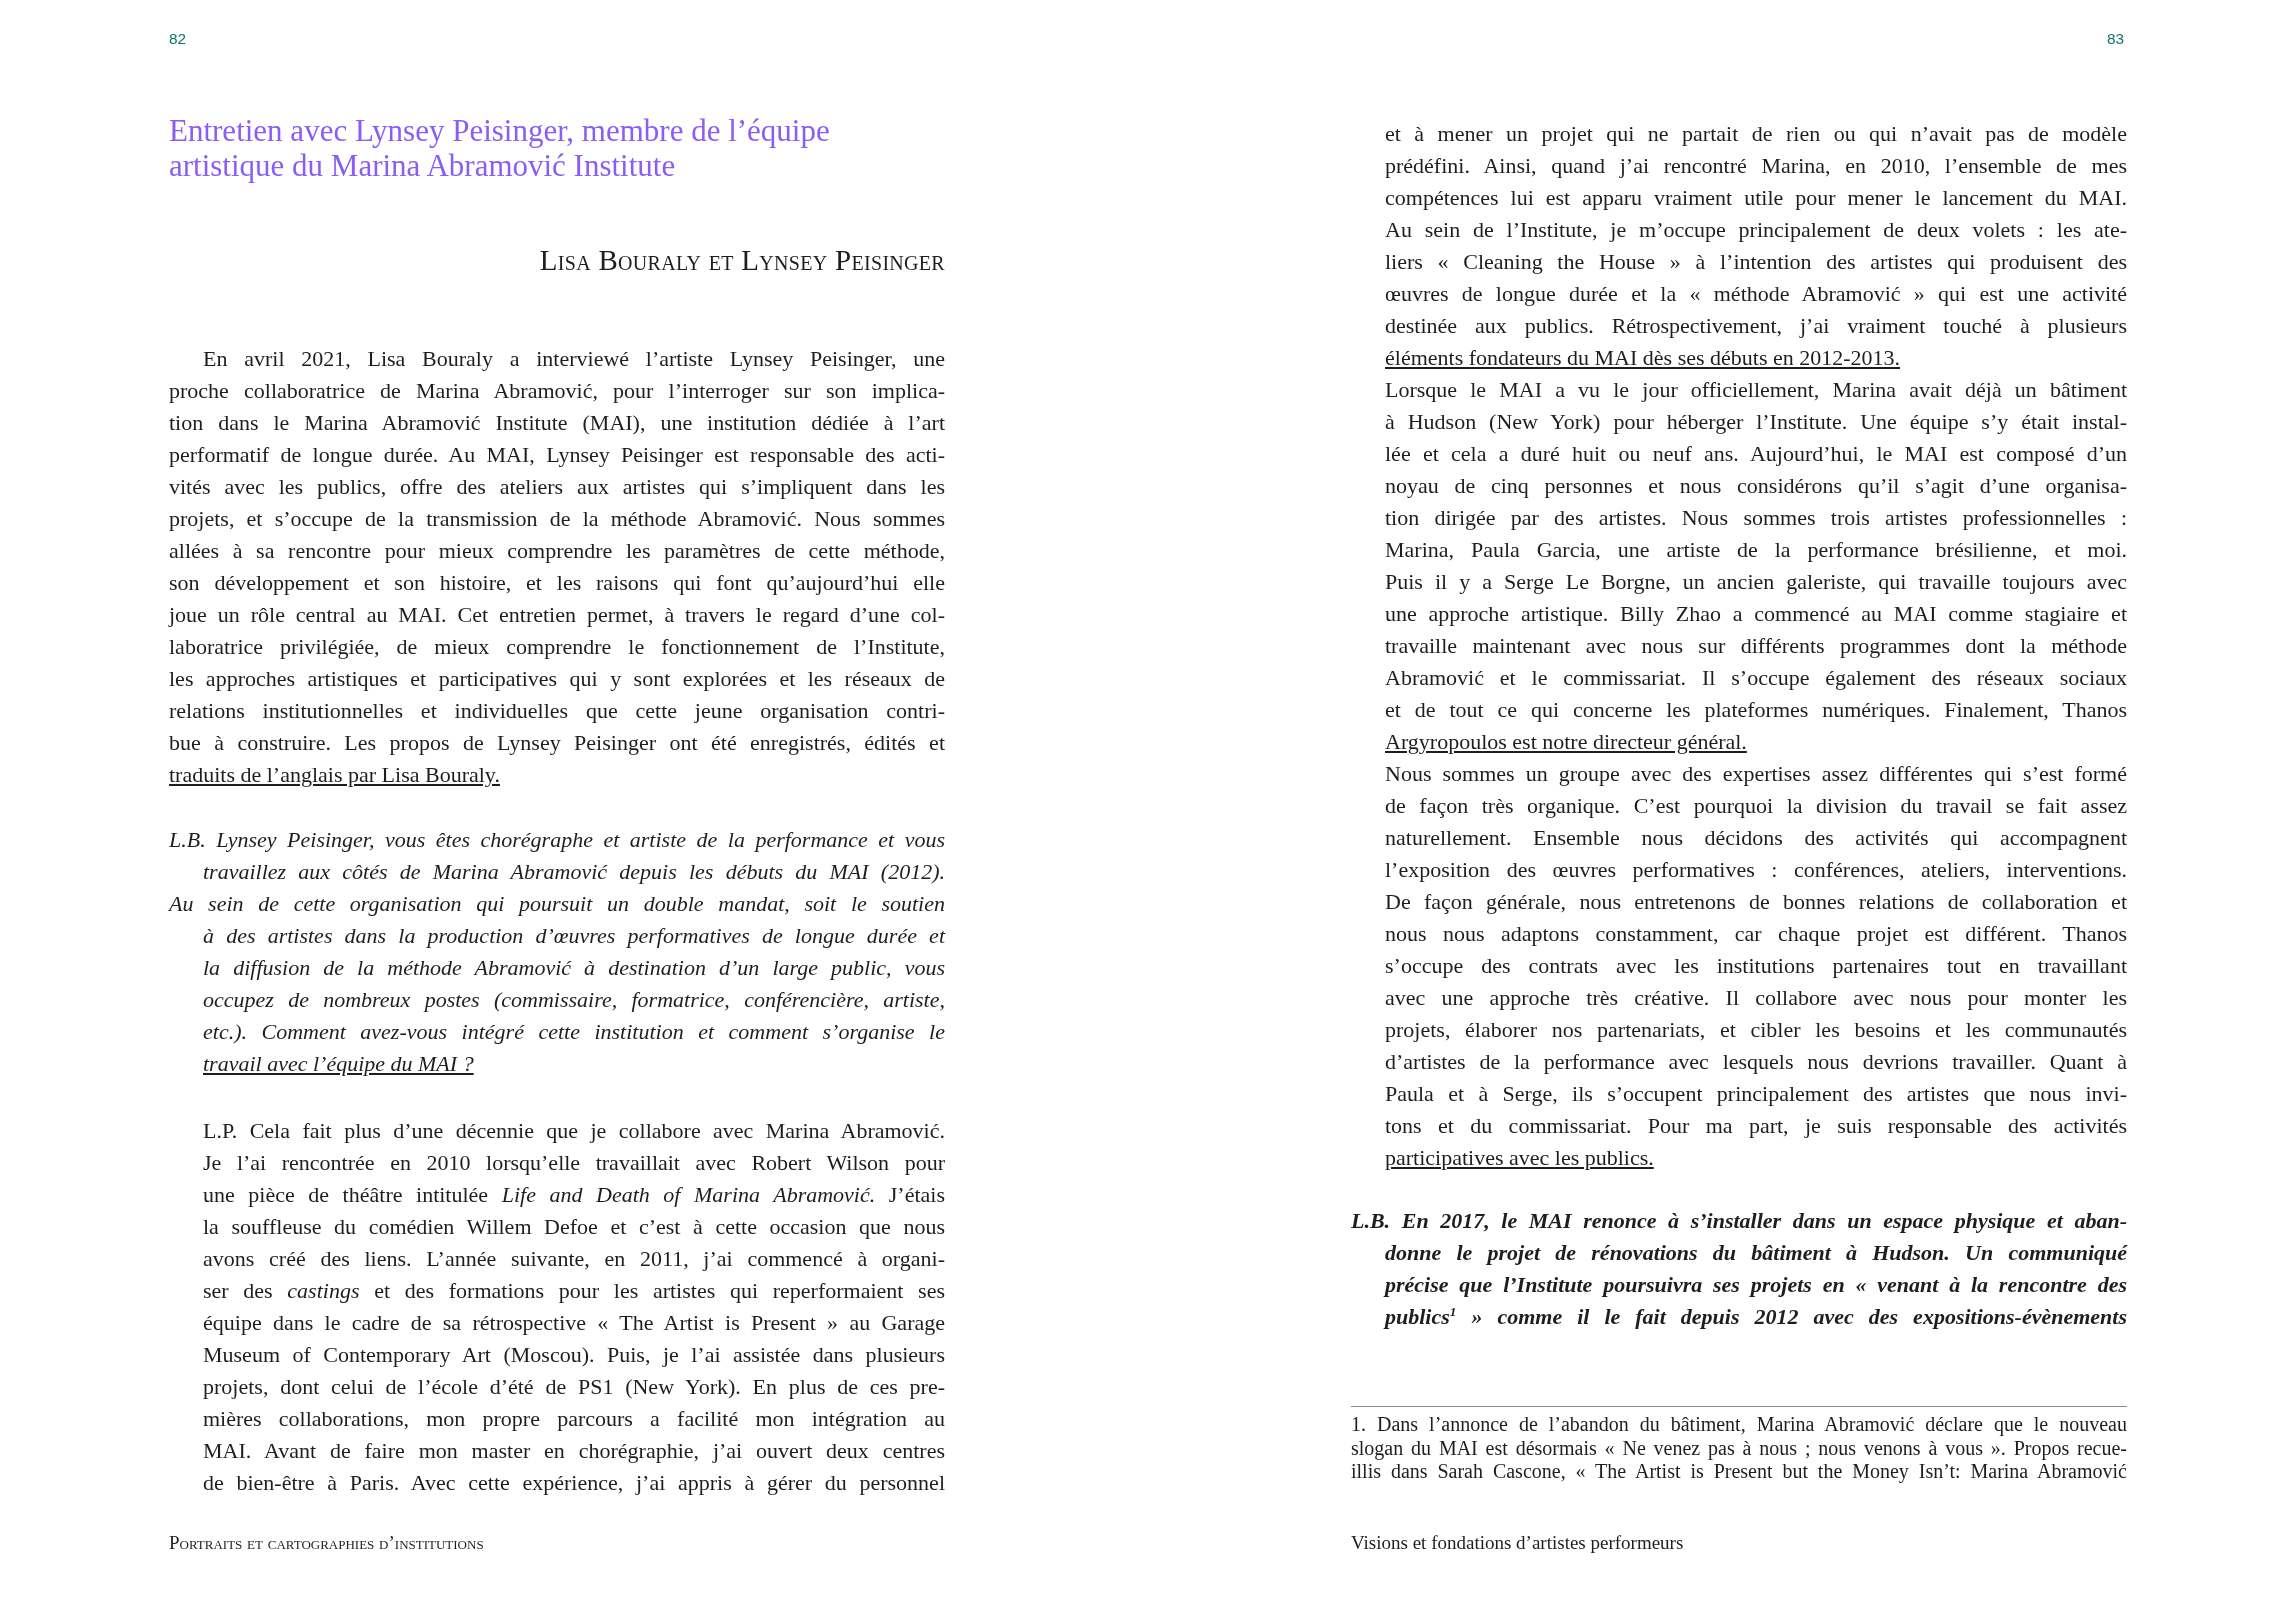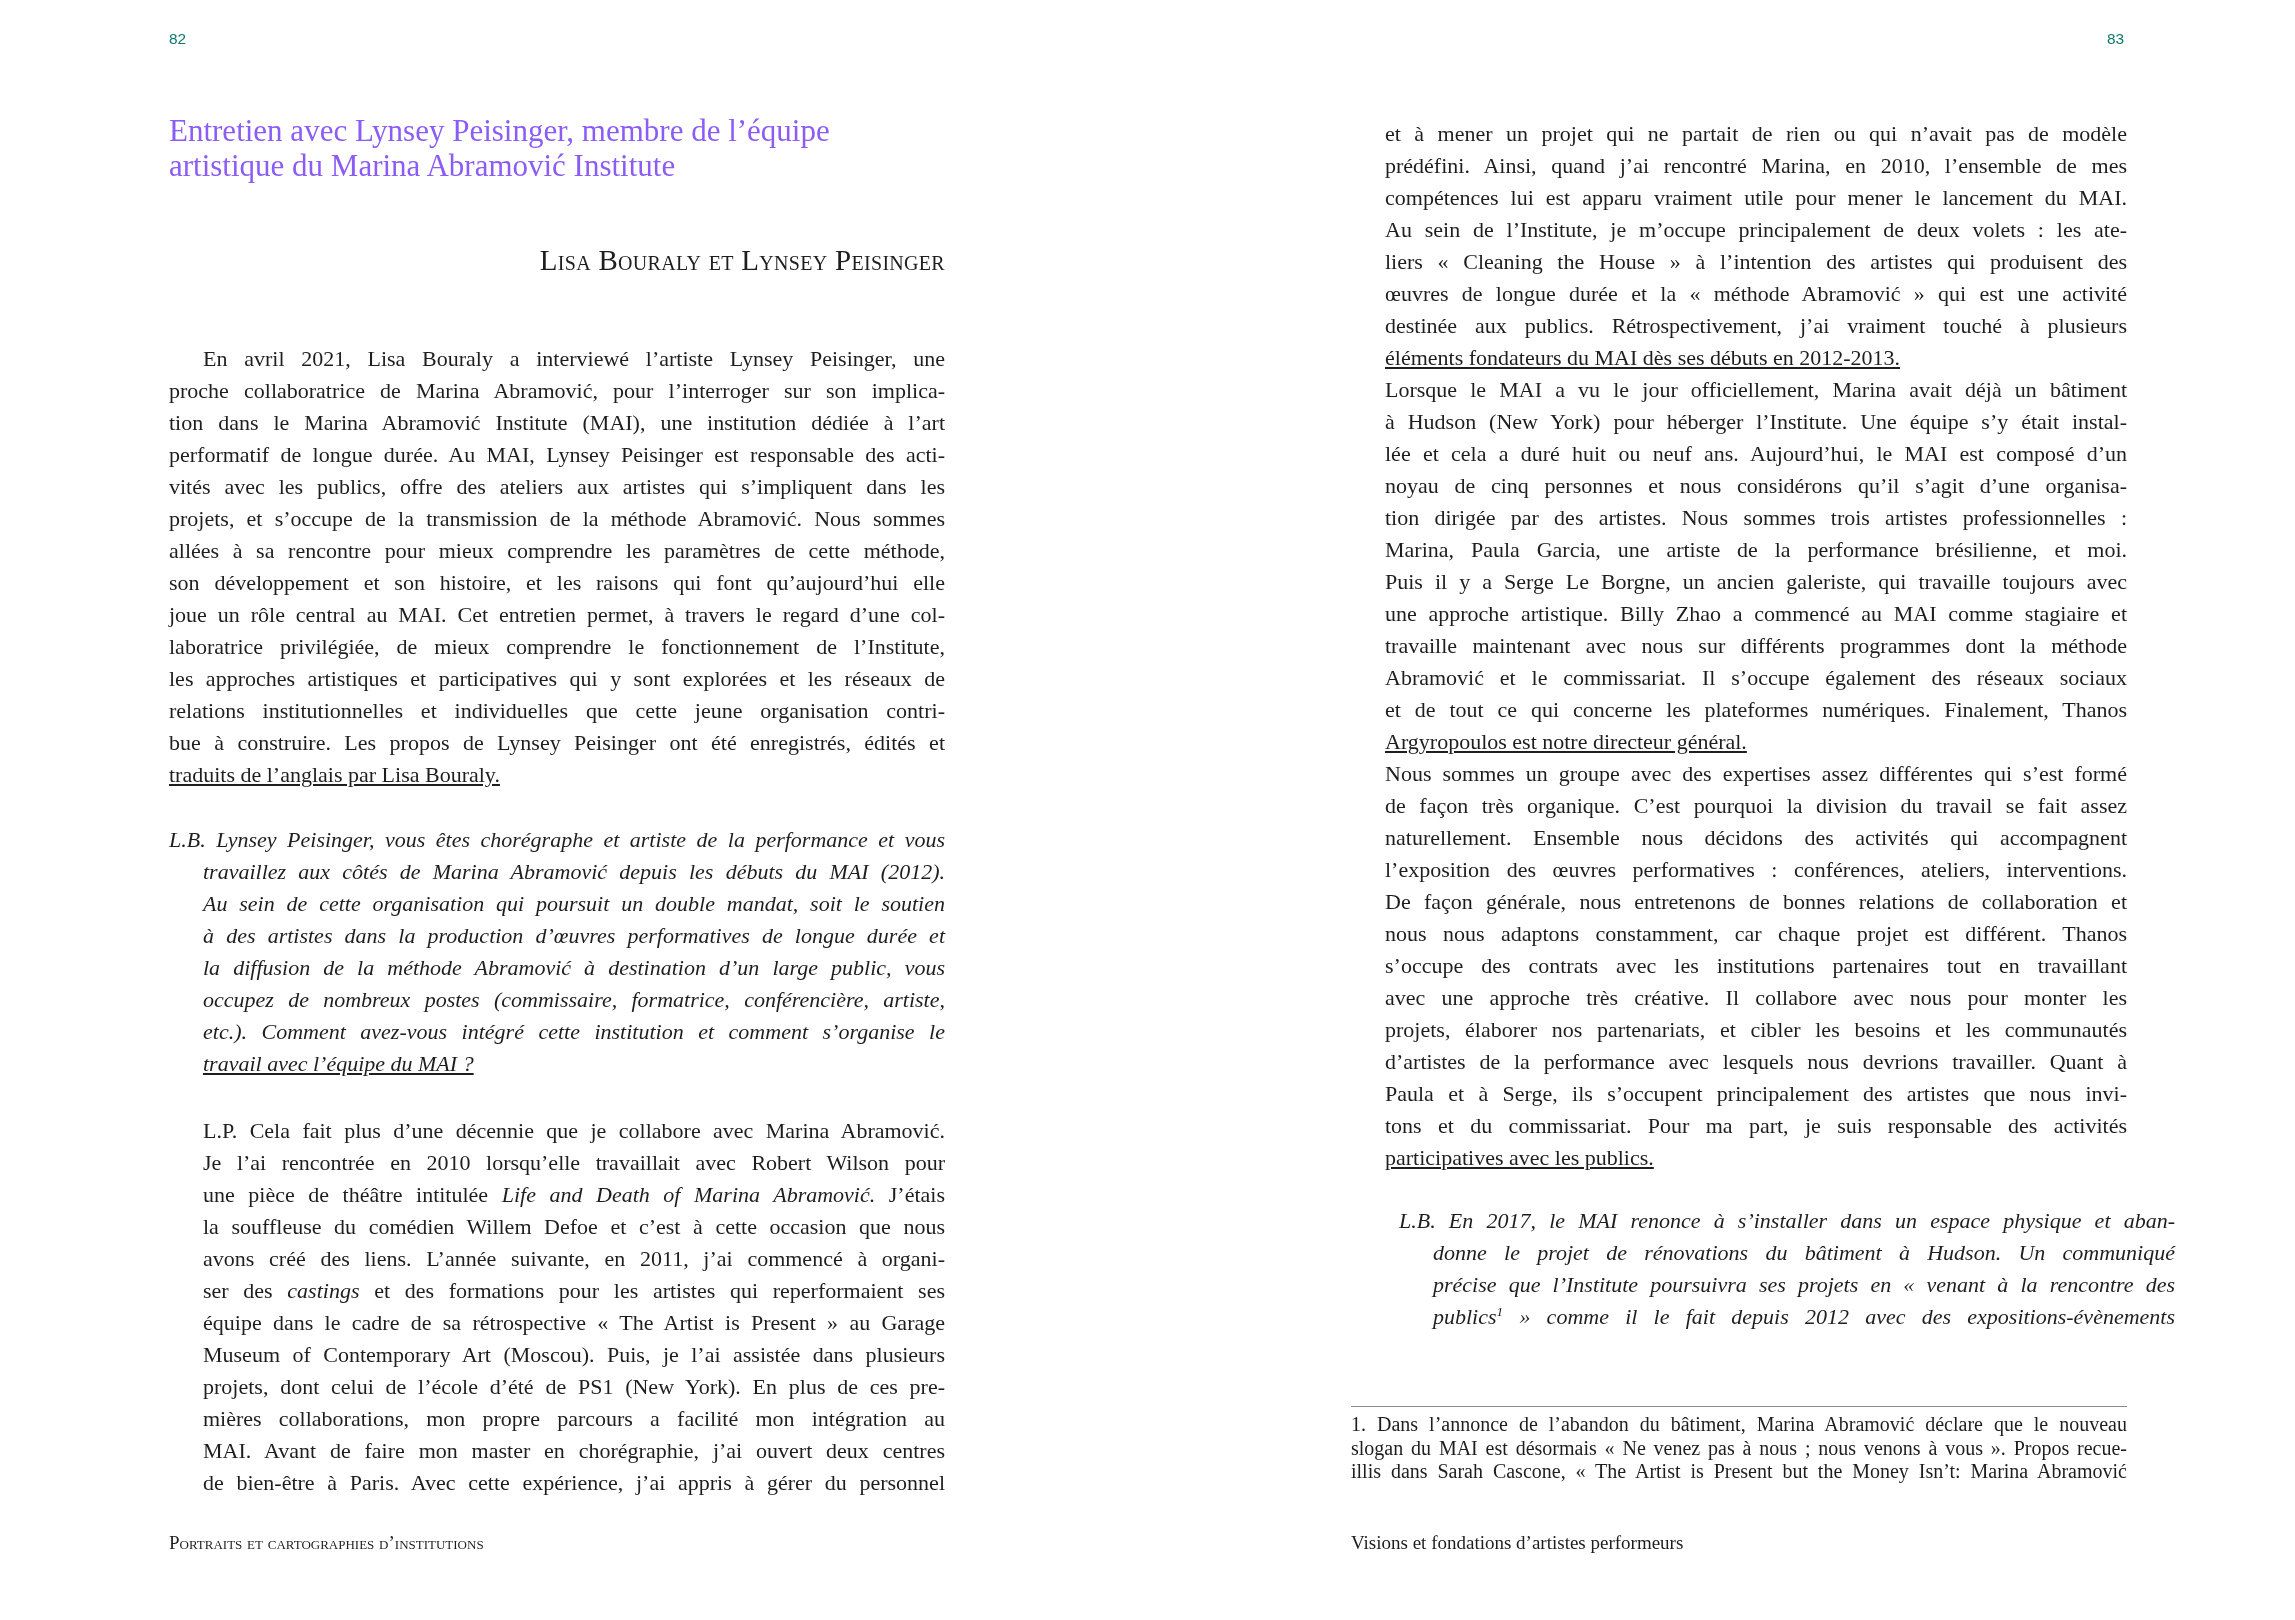--- a/index.html
+++ b/index.html
@@ -54,21 +54,21 @@
     <span class="line">laboratrice privilégiée, de mieux comprendre le fonctionnement de l’Institute,</span>
     <span class="line">les approches artistiques et participatives qui y sont explorées et les réseaux de</span>
     <span class="line">relations institutionnelles et individuelles que cette jeune organisation contri-</span>
     <span class="line">bue à construire. Les propos de Lynsey Peisinger ont été enregistrés, édités et</span>
     <span class="line last">traduits de l’anglais par Lisa Bouraly.</span>
   </div>
 
   <div class="col it" style="left:169px; top:824px; width:776px;">
     <span class="line">L.B. Lynsey Peisinger, vous êtes chorégraphe et artiste de la performance et vous</span>
     <span class="line" style="margin-left:34px;">travaillez aux côtés de Marina Abramović depuis les débuts du MAI (2012).</span>
-    <span class="line" style="margin-left:34px;">Au sein de cette organisation qui poursuit un double mandat, soit le soutien</span>
+    <span class="line" style="">Au sein de cette organisation qui poursuit un double mandat, soit le soutien</span>
     <span class="line" style="margin-left:34px;">à des artistes dans la production d’œuvres performatives de longue durée et</span>
     <span class="line" style="margin-left:34px;">la diffusion de la méthode Abramović à destination d’un large public, vous</span>
     <span class="line" style="margin-left:34px;">occupez de nombreux postes (commissaire, formatrice, conférencière, artiste,</span>
     <span class="line" style="margin-left:34px;">etc.). Comment avez-vous intégré cette institution et comment s’organise le</span>
     <span class="line last" style="margin-left:34px;">travail avec l’équipe du MAI ?</span>
   </div>
 
   <div class="col" style="left:203px; top:1115px; width:742px;">
     <span class="line">L.P. Cela fait plus d’une décennie que je collabore avec Marina Abramović.</span>
     <span class="line">Je l’ai rencontrée en 2010 lorsqu’elle travaillait avec Robert Wilson pour</span>
@@ -123,21 +123,21 @@
   <span class="line">nous nous adaptons constamment, car chaque projet est différent. Thanos</span>
   <span class="line">s’occupe des contrats avec les institutions partenaires tout en travaillant</span>
   <span class="line">avec une approche très créative. Il collabore avec nous pour monter les</span>
   <span class="line">projets, élaborer nos partenariats, et cibler les besoins et les communautés</span>
   <span class="line">d’artistes de la performance avec lesquels nous devrions travailler. Quant à</span>
   <span class="line">Paula et à Serge, ils s’occupent principalement des artistes que nous invi-</span>
   <span class="line">tons et du commissariat. Pour ma part, je suis responsable des activités</span>
   <span class="line last">participatives avec les publics.</span>
 </div>
 
-<div class="col it" style="left:1399px; top:1205px; width:776px;">
+<div class="col it" style="left:1351px; top:1205px; width:776px;font-weight:bold;">
   <span class="line">L.B. En 2017, le MAI renonce à s’installer dans un espace physique et aban-</span>
   <span class="line" style="margin-left:34px;">donne le projet de rénovations du bâtiment à Hudson. Un communiqué</span>
   <span class="line" style="margin-left:34px;">précise que l’Institute poursuivra ses projets en « venant à la rencontre des</span>
   <span class="line stretch" style="margin-left:34px;"><span>publics</span><sup>1</sup><span> » comme il le fait depuis 2012 avec des expositions-évènements</span></span>
 </div>
 
 <div class="foot-rule"></div>
 <div class="fn">
   <span class="line">1. Dans l’annonce de l’abandon du bâtiment, Marina Abramović déclare que le nouveau</span>
   <span class="line">slogan du MAI est désormais « Ne venez pas à nous ; nous venons à vous ». Propos recue-</span>

